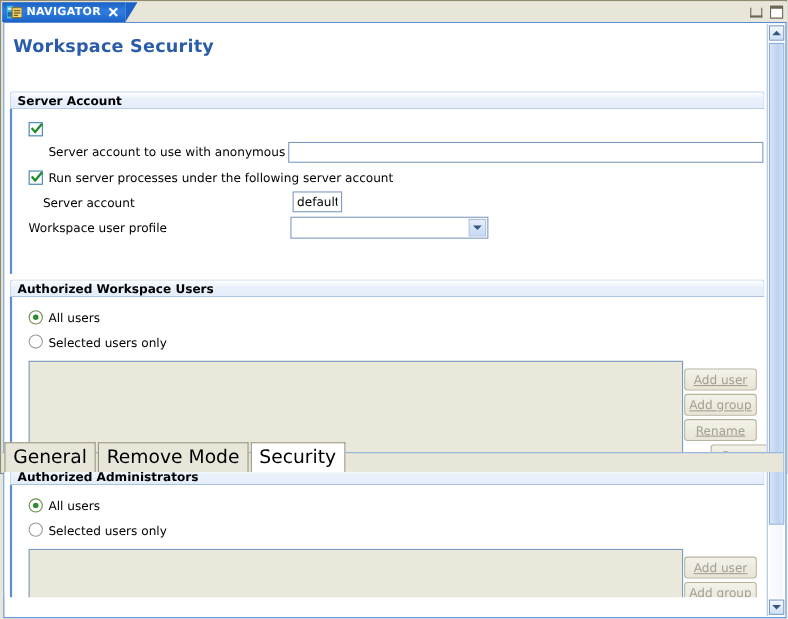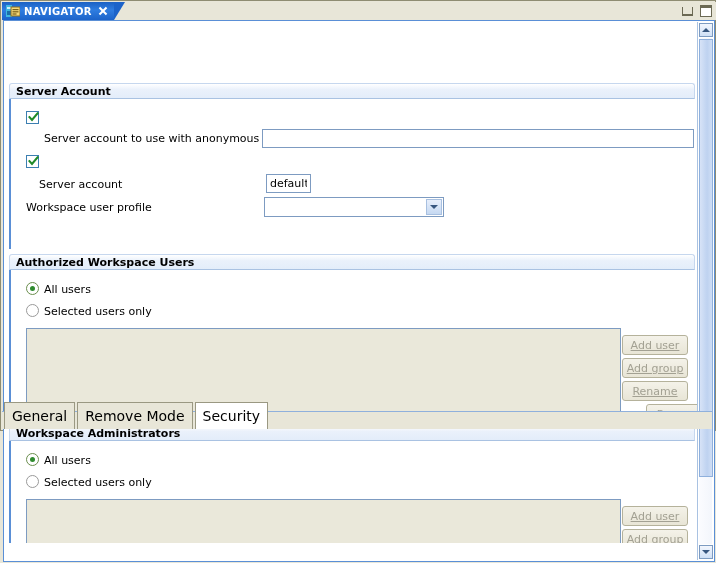--- a/index.html
+++ b/index.html
@@ -364,21 +364,21 @@
   .btab {
     height: 16px;
     padding: 13px 7px;
     margin-right: 2px;
     background: #e8e6d8;
     border: 1px solid #9a9882;
     border-bottom: none;
     box-sizing: border-box;
     display: flex;
     align-items: center;
-    font-size: 14px;
+    font-size: 17px;
     color: #000;
     cursor: pointer;
   }
   .btab.active {
     background: #ffffff;
     border-color: #9a9882;
   }
 </style>
 </head>
 <body>
@@ -406,20 +406,21 @@
       <div class="win-buttons">
         <div class="btn-min"></div>
         <div class="btn-max"></div>
       </div>
     </div>
 
     <div class="client">
 
       <div class="page">
 
+        <div class="page-title">Workspace Security</div>
 
         <div class="section" style="top:62px;">
           <div class="section-header">Server Account</div>
           <div class="section-body" style="height:150px;">
             <div class="section-left-rule" style="height:150px;"></div>
 
             <div class="checkbox" style="left:17px; top:12px;">
               <span class="tick">
                 <svg width="11" height="11" viewBox="0 0 11 11">
                   <path d="M1.5 5.2 L4 8 L9.5 1.4" stroke="#1f8a28" stroke-width="2.1" fill="none" stroke-linecap="square"></path>
@@ -430,20 +431,21 @@
             <div class="row-label" style="left:35px; top:33px;">Server account to use with anonymous clients</div>
             <input class="textfield" style="left: 253px; top: 30px; width: 432px; height: 19px;" value="">
 
             <div class="checkbox" style="left:17px; top:56px;">
               <span class="tick">
                 <svg width="11" height="11" viewBox="0 0 11 11">
                   <path d="M1.5 5.2 L4 8 L9.5 1.4" stroke="#1f8a28" stroke-width="2.1" fill="none" stroke-linecap="square"></path>
                 </svg>
               </span>
             </div>
+            <div class="row-label" style="left:35px; top:56px;">Run server processes under the following server account</div>
 
             <div class="row-label" style="left:30px; top:79px;">Server account</div>
             <input class="textfield" style="left: 257px; top: 75px; width: 45px; height: 19px;" value="default">
 
             <div class="row-label" style="left:17px; top:102px;">Workspace user profile</div>
             <div class="combo" style="left:255px; top:98px; width:180px; height:20px;">
               <span class="combo-text"></span>
               <span class="combo-arrow">
                 <span class="arrow-down"></span>
               </span>
@@ -465,21 +467,21 @@
             <div class="listbox" style="left:17px; top:58px; width:595px; height:90px;"></div>
 
             <div class="pushbutton" style="left:613px; top:65px; width:66px;">Add user</div>
             <div class="pushbutton" style="left:613px; top:88px; width:66px;">Add group</div>
             <div class="pushbutton" style="left:613px; top:111px; width:66px;">Rename</div>
             <div class="pushbutton" style="left:637px; top:134px; width:66px;">Remove</div>
           </div>
         </div>
 
         <div class="section" style="top:404px;">
-          <div class="section-header">Workspace Administrators</div>
+          <div class="section-header">Authorized Administrators</div>
           <div class="section-body" style="height:120px;">
             <div class="section-left-rule" style="height:120px;"></div>
 
             <div class="radio checked" style="left:17px; top:12px;"></div>
             <div class="row-label" style="left:35px; top:13px;">All users</div>
 
             <div class="radio" style="left:17px; top:34px;"></div>
             <div class="row-label" style="left:35px; top:35px;">Selected users only</div>
 
             <div class="listbox" style="left:17px; top:58px; width:595px; height:90px;"></div>

